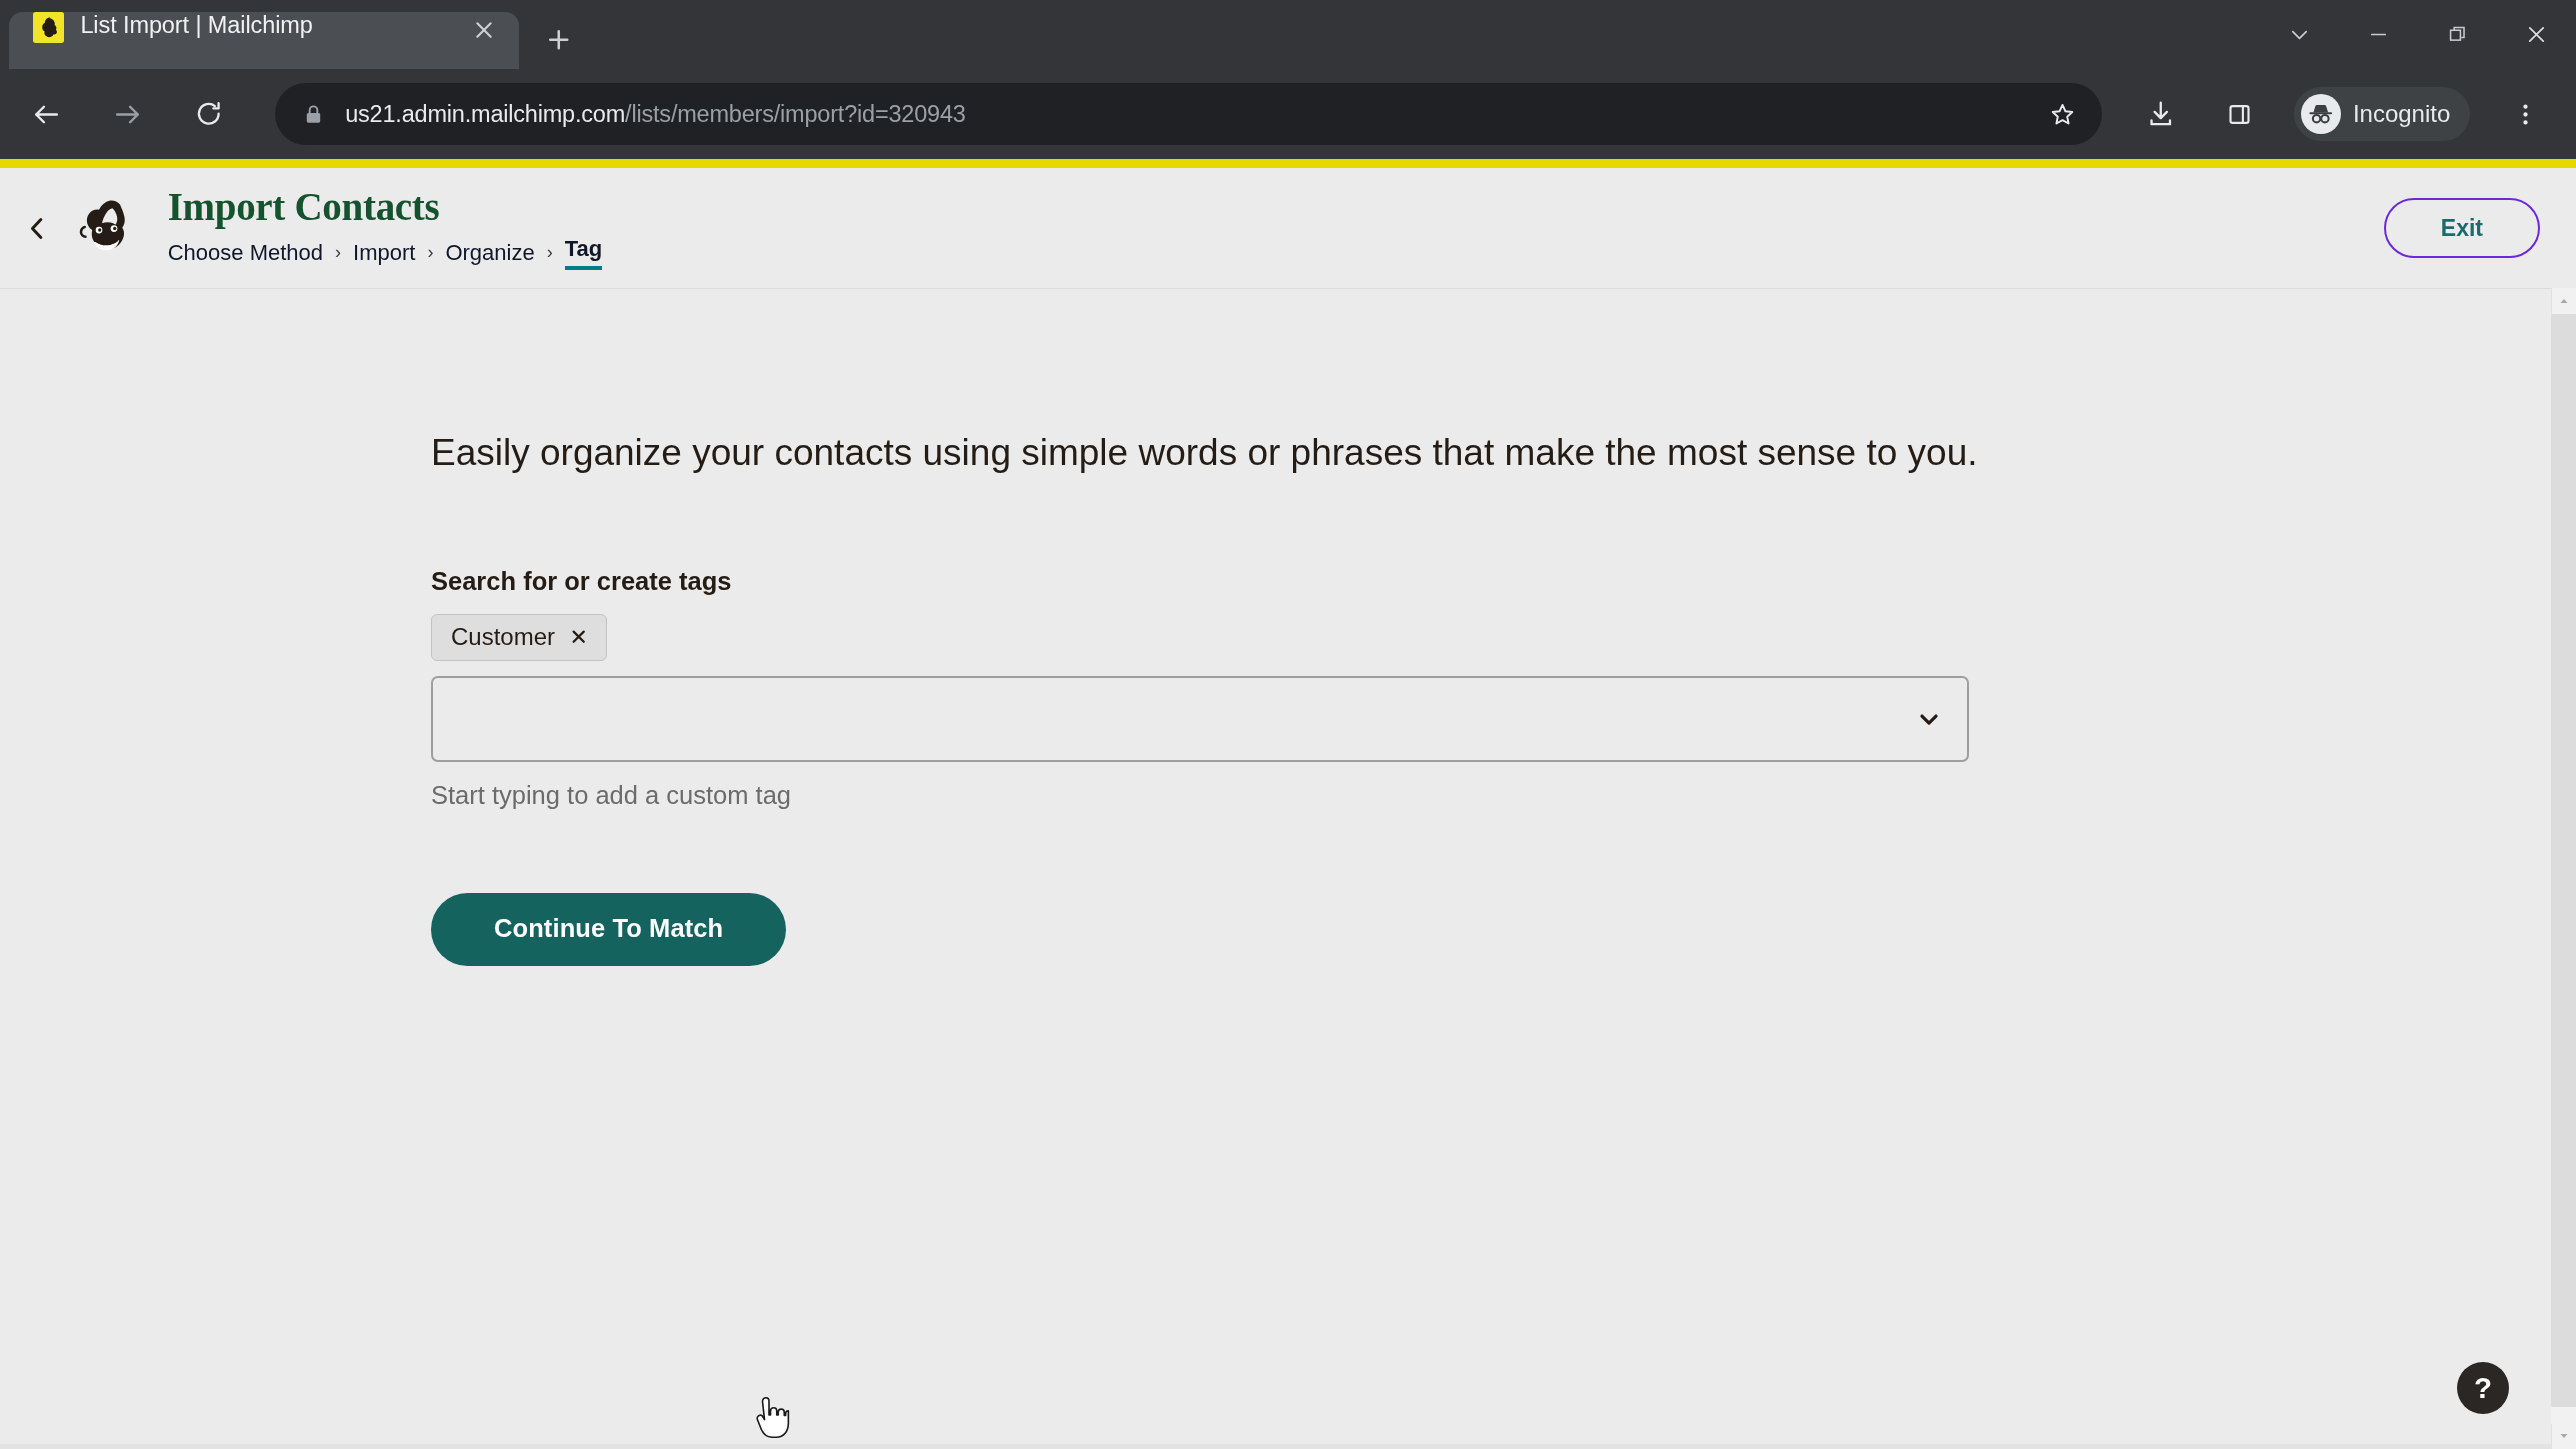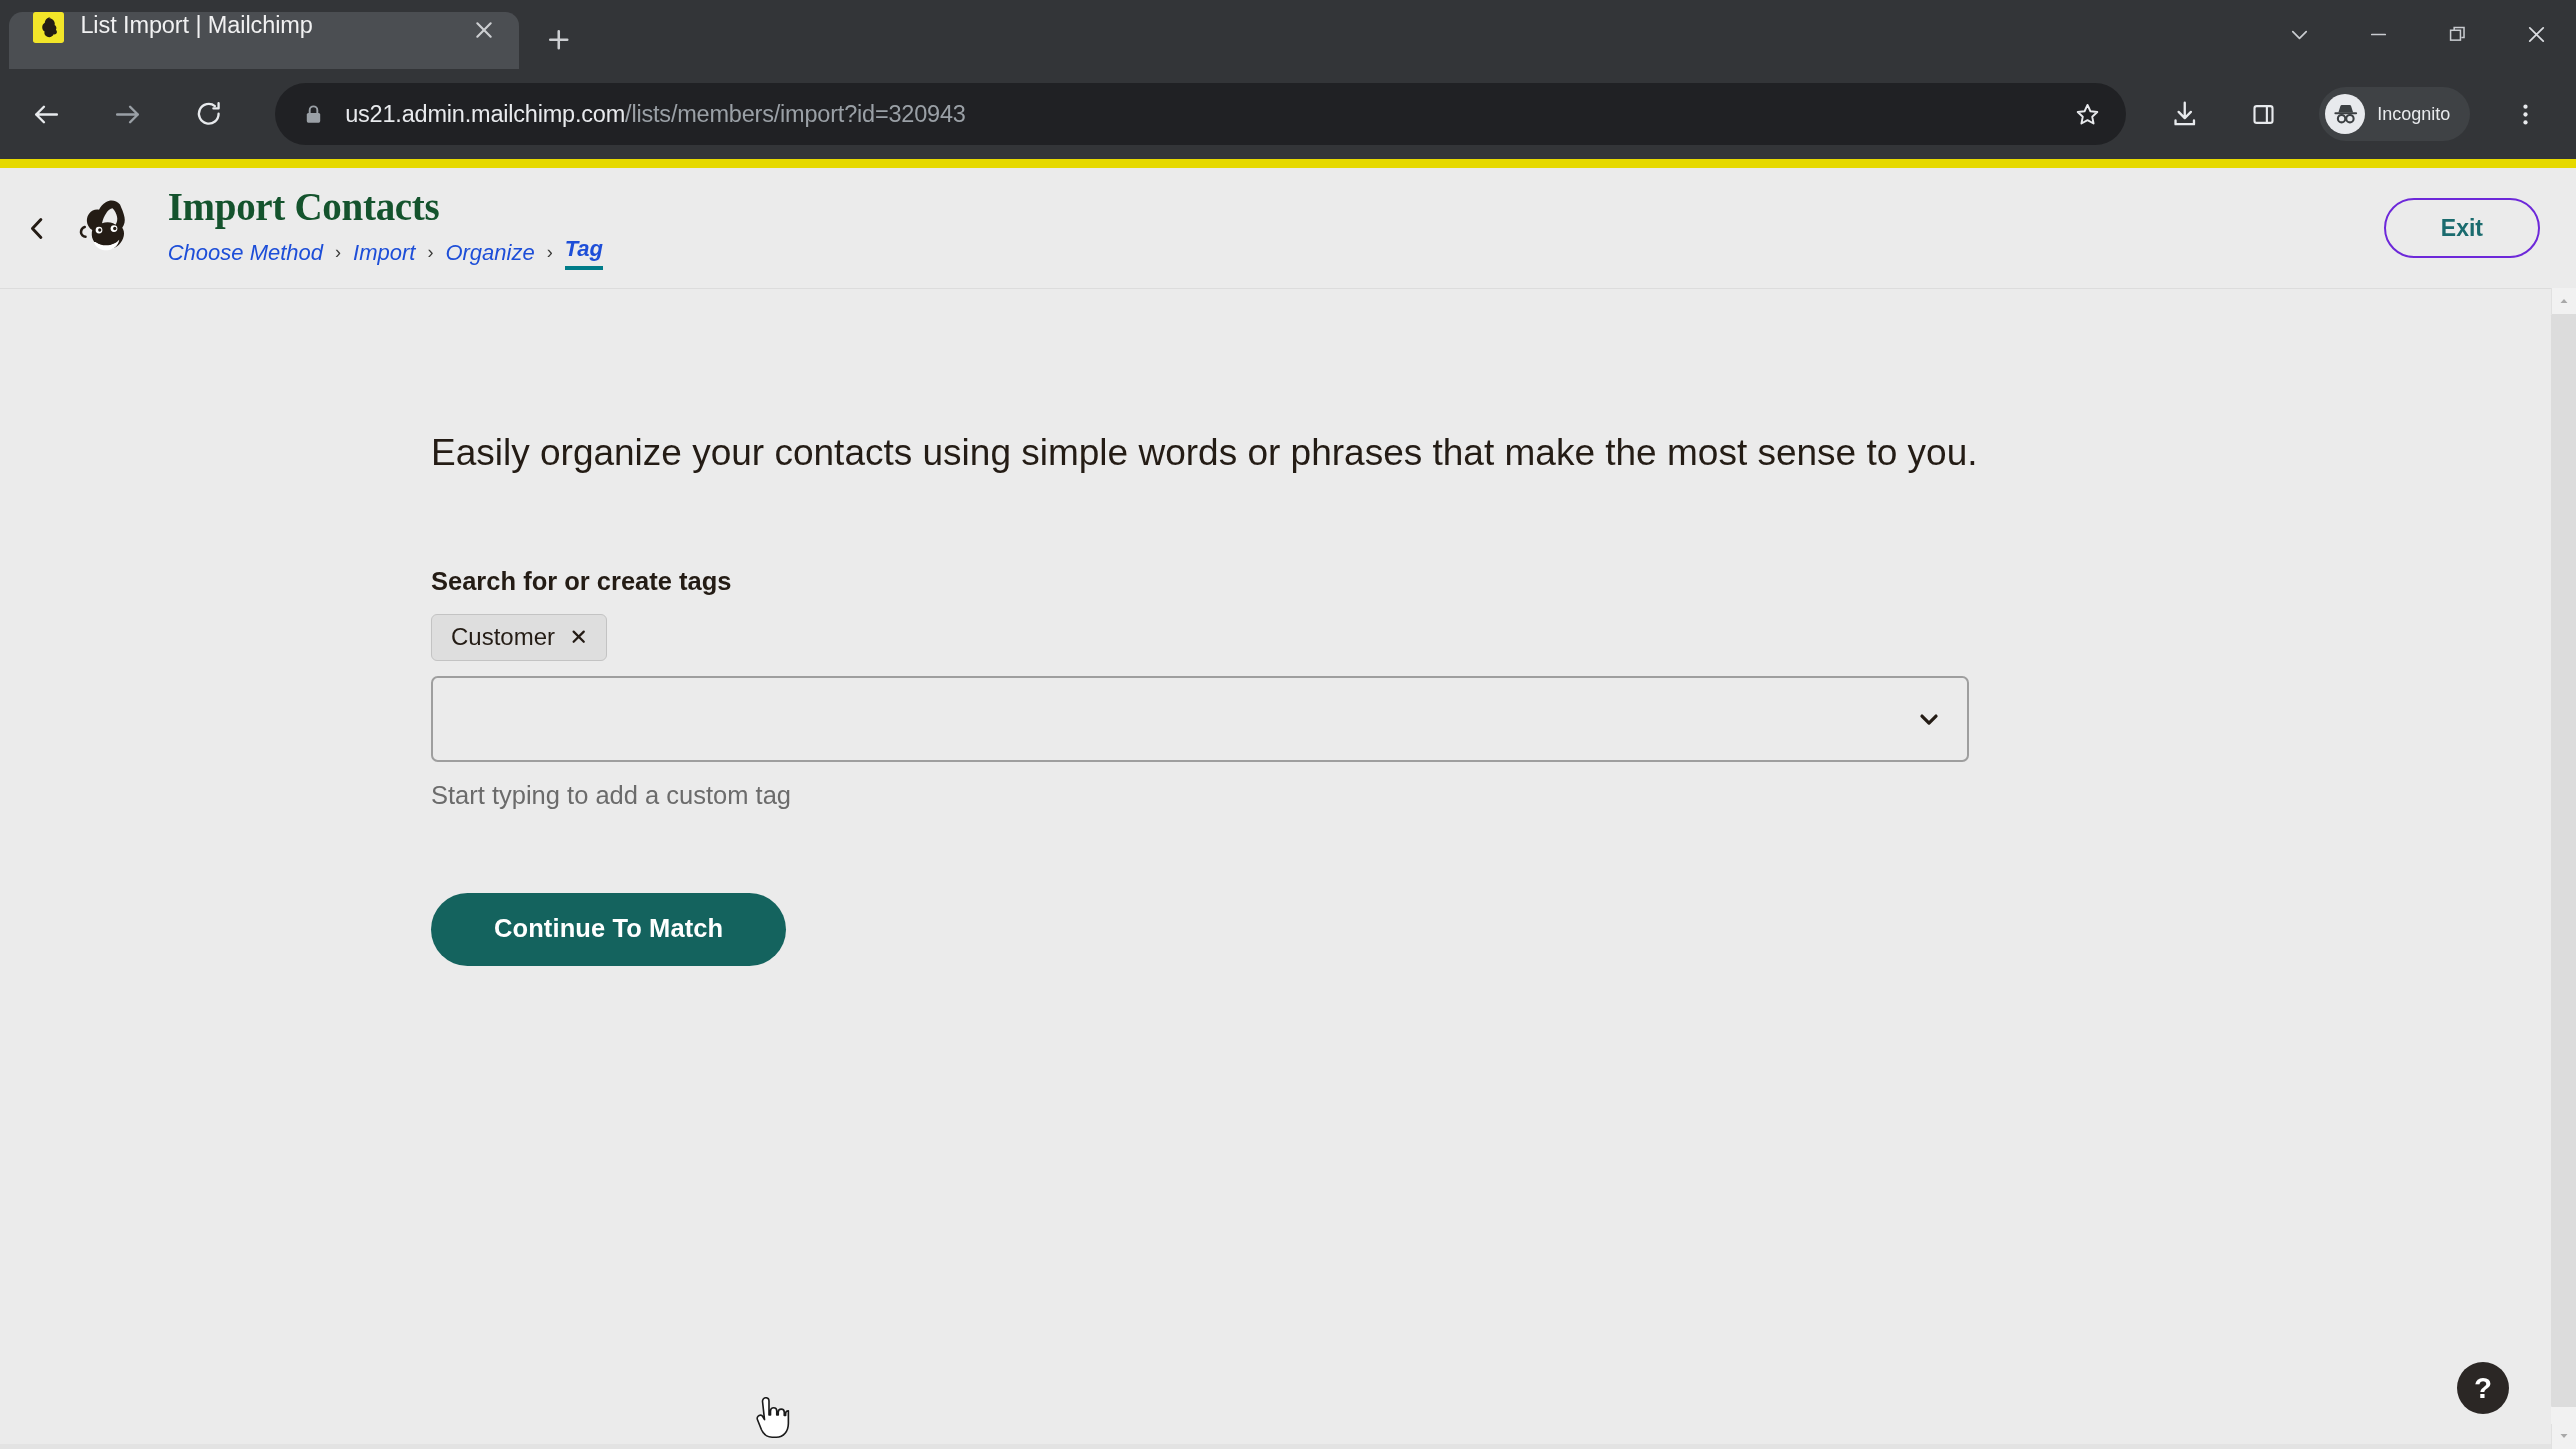--- a/index.html
+++ b/index.html
@@ -136,21 +136,21 @@
   }
   .incognito-pill .ic-avatar {
     width: 40px; height: 40px;
     background: #e8eaed;
     border-radius: 50%;
     display: flex; align-items: center; justify-content: center;
     flex: none;
   }
   .incognito-pill .ic-label {
     color: #e8eaed;
-    font-size: 18px;
+    font-size: 24px;
     white-space: nowrap;
   }
 
   
   .viewport {
     flex: 1;
     position: relative;
     background: #ebebeb;
     overflow: hidden;
   }
@@ -181,21 +181,21 @@
     letter-spacing: -0.3px;
   }
   .breadcrumb {
     display: flex;
     align-items: center;
     gap: 12px;
     margin-top: 8.7px;
     font-size: 22px;
     color: #241c15;
   }
-  .crumb { color: #1d4ed8; white-space: nowrap; font-style: italic; }
+  .crumb { color: #0f172a; white-space: nowrap; }
   .crumb.active {
     font-weight: 700;
     border-bottom: 4.7px solid #007c89;
     padding-bottom: 3.4px;
   }
   .crumb-sep { color: #3a3a38; font-size: 18px; }
   .exit-btn {
     border: 2px solid #6d28d9;
     border-radius: 40px;
     color: #1a6b6e;

